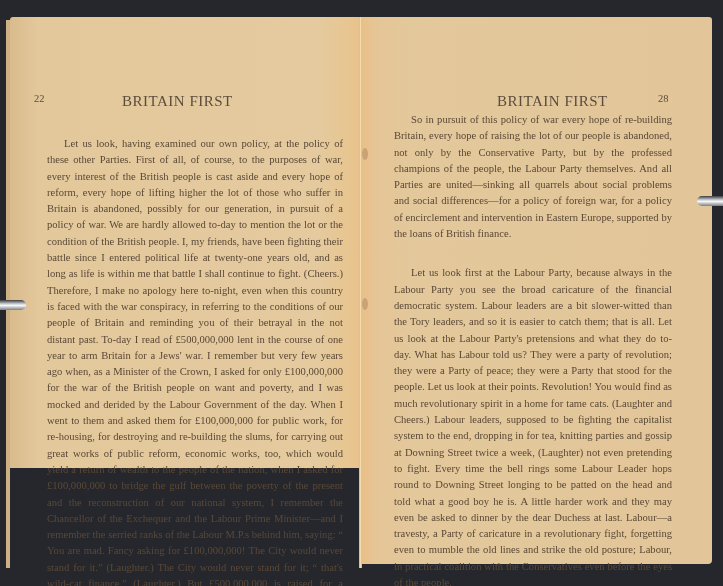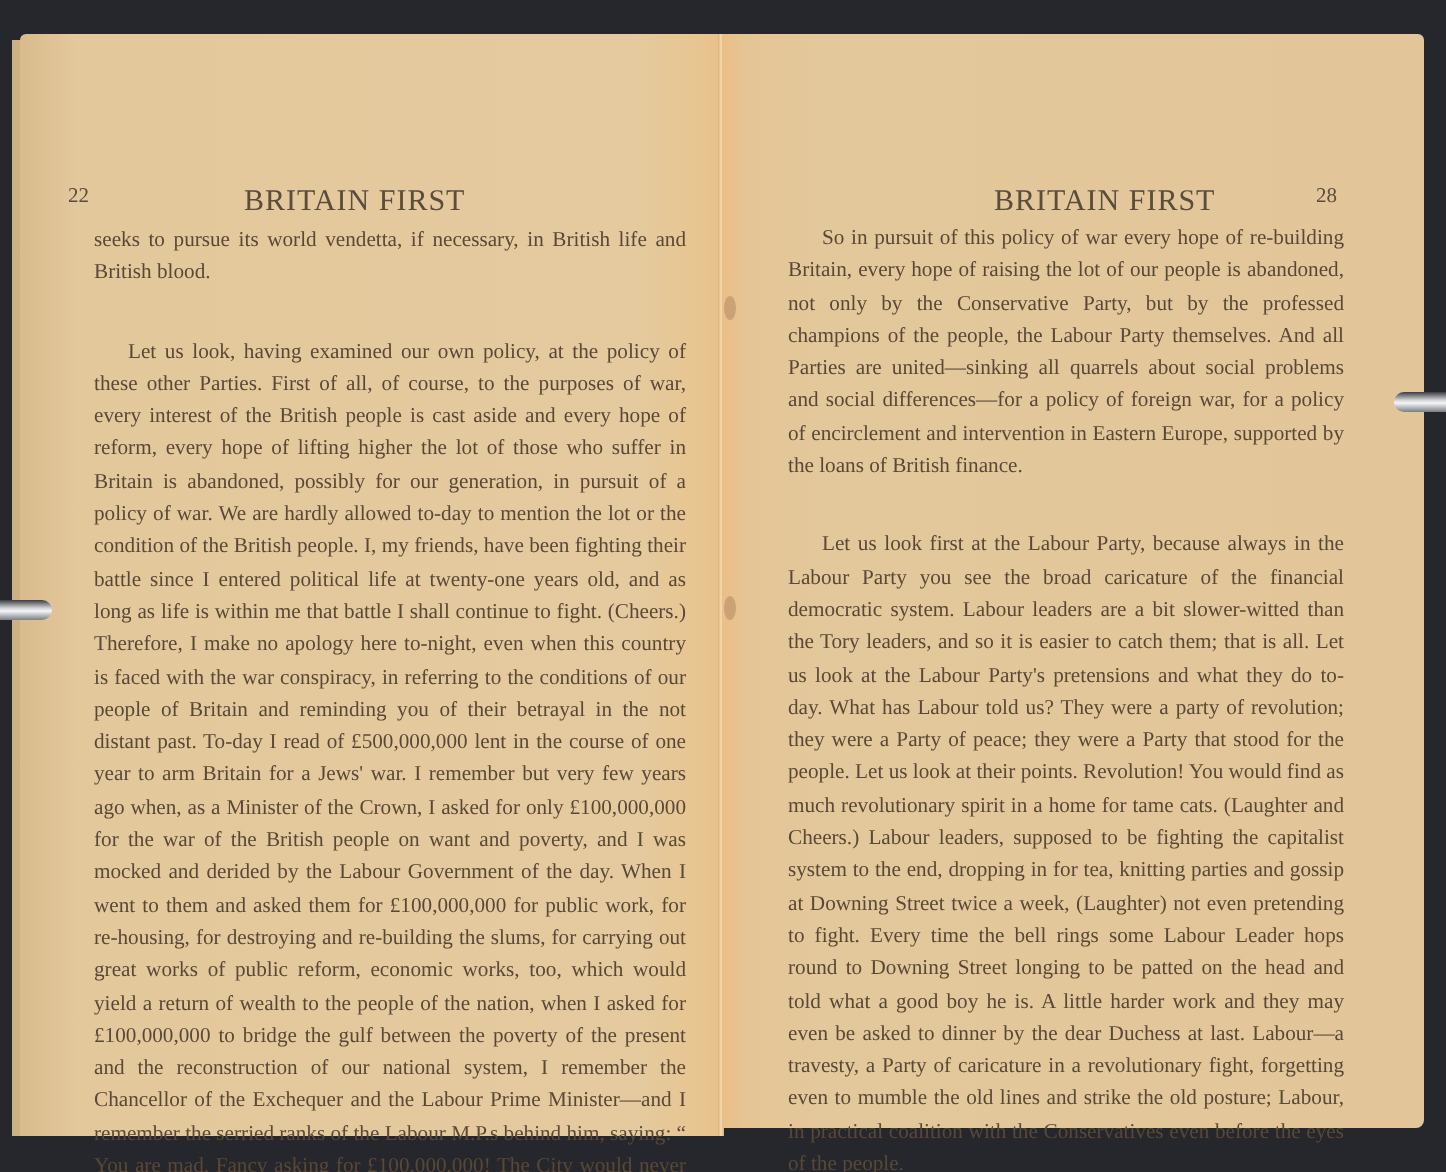--- a/index.html
+++ b/index.html
@@ -8,21 +8,21 @@
     background:#25272c;
     position:relative;
     font-family: "Liberation Serif", "DejaVu Serif", serif;
   }
   .page {
     position:absolute;
     background:#e2c699;
     color:#5a4a3a;
   }
   .page-left {
-    left:10px; top:17px; width:351px; height:551px;
+    left:10px; top:17px; width:351px; height:451px;
     border-top-left-radius:3px;
     background: linear-gradient(90deg, #d9bb8c 0%, #e3c89c 8%, #e4ca9e 88%, #e8c590 97%, #eac089 100%);
   }
   .page-left-edge {
     position:absolute; left:6px; top:20px; width:4px; height:548px;
     background:#cdb185;
   }
   .page-right {
     left:361px; top:17px; width:351px; height:547px;
     border-top-right-radius:3px; border-bottom-right-radius:4px;
@@ -57,21 +57,20 @@
 </style>
 </head>
 <body>
 
 <div class="page-left-edge"></div>
 
 <div class="page page-left">
   <span class="page-num" style="left:24px;">22</span>
   <span class="running-head" style="left:112px;">BRITAIN FIRST</span>
   <div class="text-block" style="left:37px; top:96px; width:296px;">
-    <p>seeks to pursue its world vendetta, if necessary, in British life and British blood.</p>
     <div class="gap"></div>
     <p class="indent">Let us look, having examined our own policy, at the policy of these other Parties. First of all, of course, to the purposes of war, every interest of the British people is cast aside and every hope of reform, every hope of lifting higher the lot of those who suffer in Britain is abandoned, possibly for our generation, in pursuit of a policy of war. We are hardly allowed to-day to mention the lot or the condition of the British people. I, my friends, have been fighting their battle since I entered political life at twenty-one years old, and as long as life is within me that battle I shall continue to fight. (Cheers.) Therefore, I make no apology here to-night, even when this country is faced with the war conspiracy, in referring to the conditions of our people of Britain and reminding you of their betrayal in the not distant past. To-day I read of £500,000,000 lent in the course of one year to arm Britain for a Jews' war. I remember but very few years ago when, as a Minister of the Crown, I asked for only £100,000,000 for the war of the British people on want and poverty, and I was mocked and derided by the Labour Government of the day. When I went to them and asked them for £100,000,000 for public work, for re-housing, for destroying and re-building the slums, for carrying out great works of public reform, economic works, too, which would yield a return of wealth to the people of the nation, when I asked for £100,000,000 to bridge the gulf between the poverty of the present and the reconstruction of our national system, I remember the Chancellor of the Exchequer and the Labour Prime Minister—and I remember the serried ranks of the Labour M.P.s behind him, saying: “ You are mad.   Fancy asking for £100,000,000! The City would never stand for it.” (Laughter.) The City would never stand for it; “ that's wild-cat finance.” (Laughter.) But £500,000,000 is raised for a foreign war and gilt-edged securities do not fall a couple or three points. £100,000,000 I wanted to be spent for the British people, they said it would break our financial system. Now they find £500,000,000 for the financiers foreign war and we are told the burden is like water on a duck's back.</p>
   </div>
 </div>
 
 <div class="gutter"></div>
 
 <div class="page page-right">
   <span class="running-head" style="left:136px;">BRITAIN FIRST</span>
   <span class="page-num" style="left:297px;">28</span>

